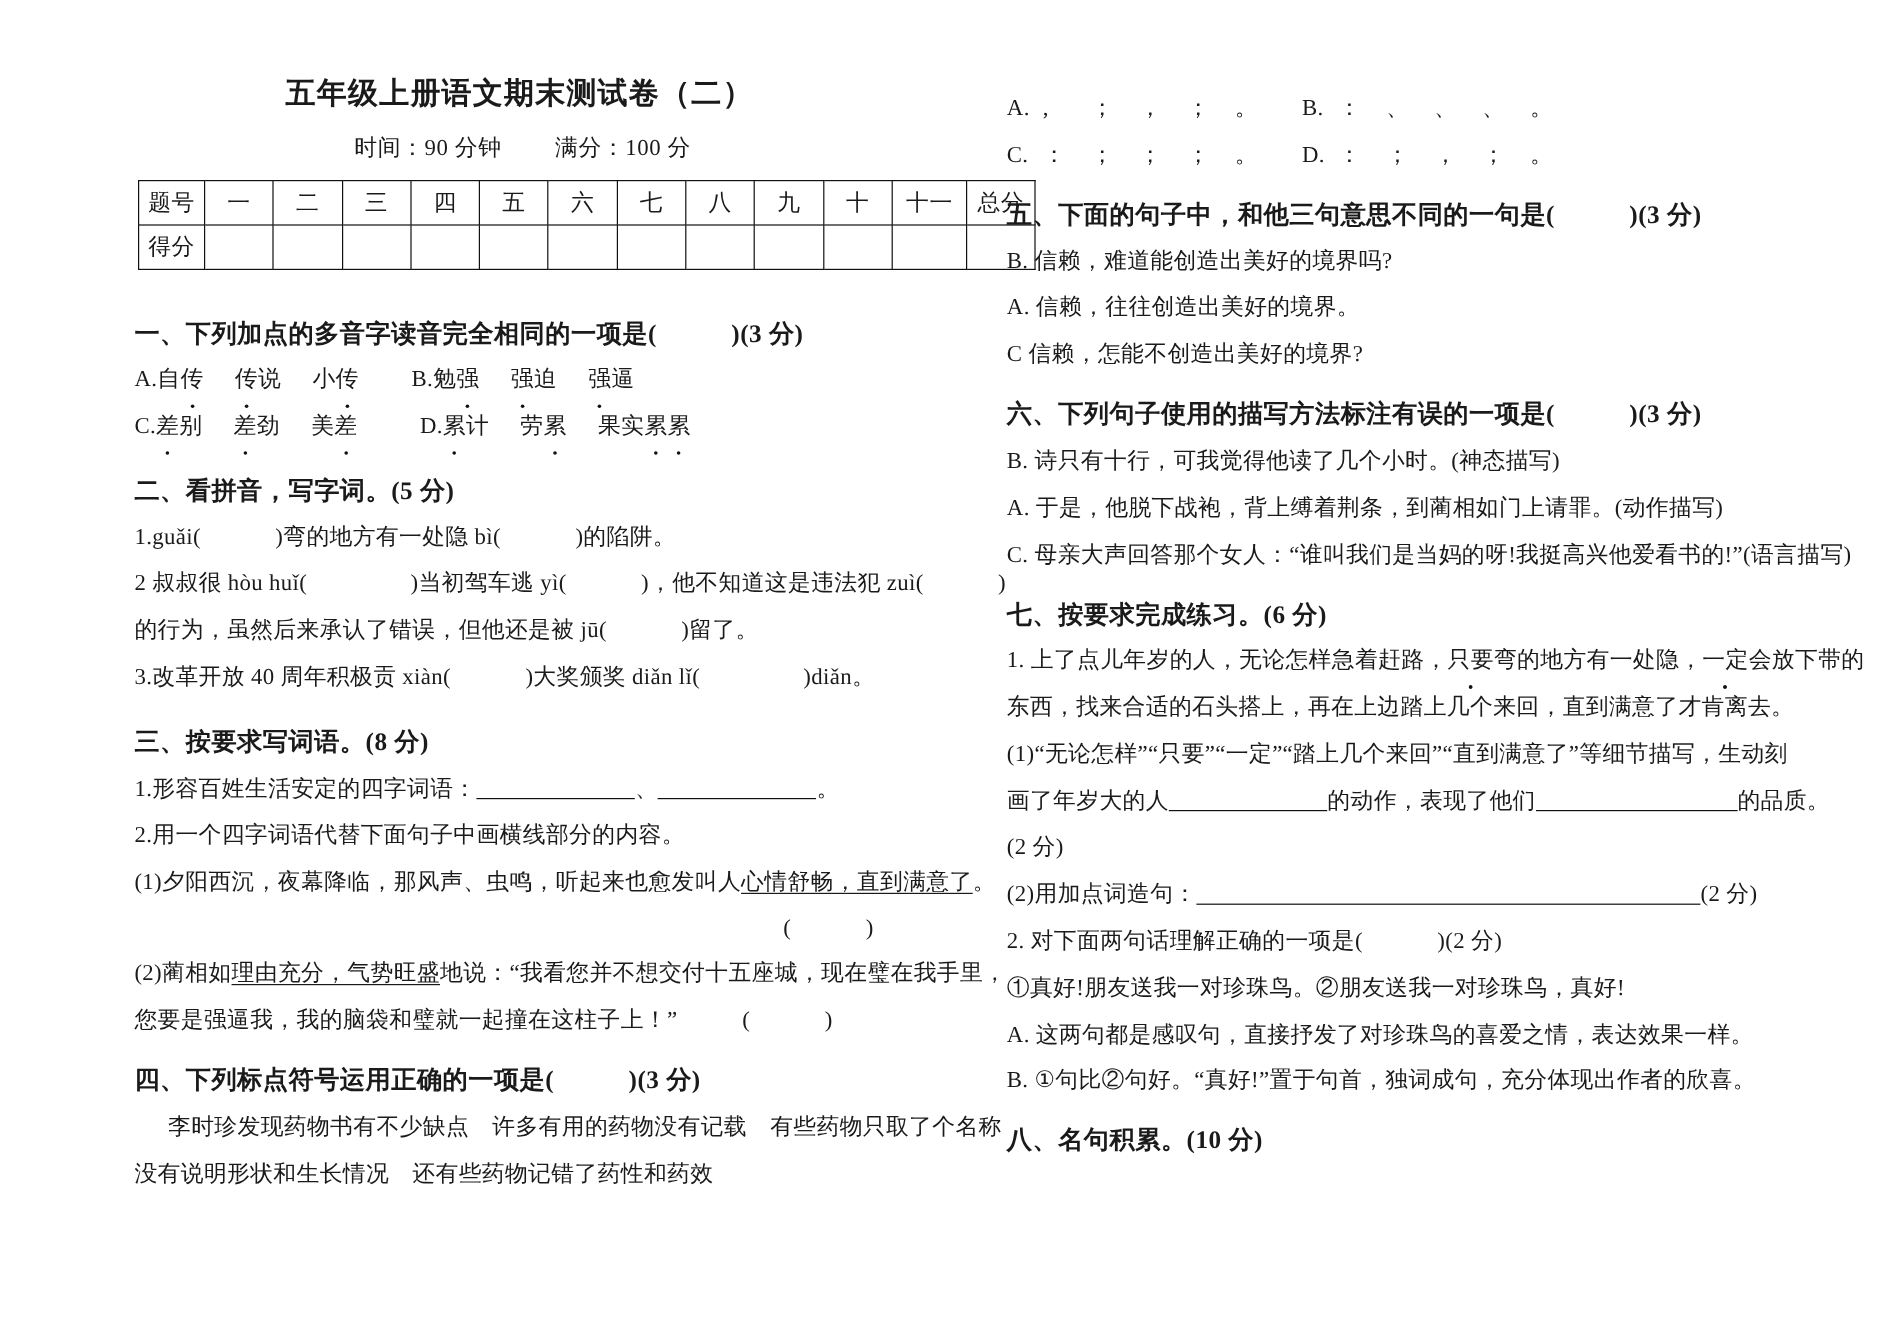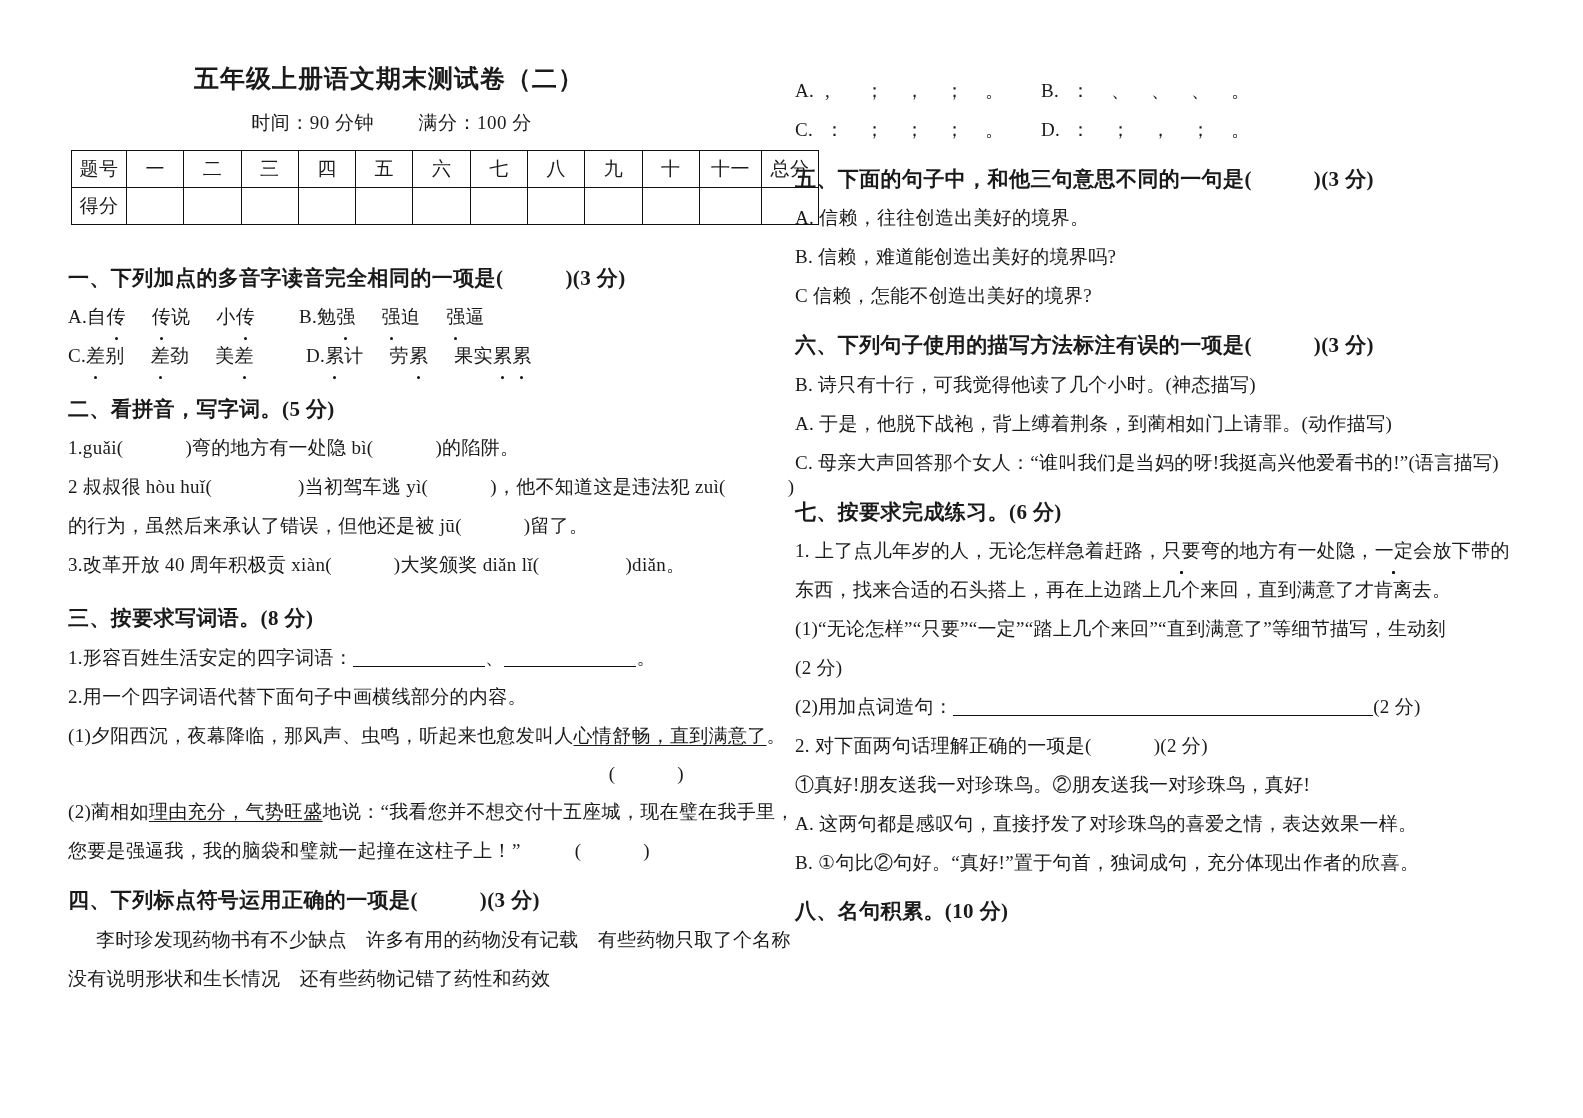--- a/index.html
+++ b/index.html
@@ -23,20 +23,21 @@
     flex-direction: row;
   }
 
   .col {
     position: relative;
     box-sizing: border-box;
   }
   .col-left {
     width: 790px;
     padding: 60px 20px 0 68px;
+    margin-left: 44px;
   }
   .col-right {
     width: 793px;
     padding: 72px 55px 0 5px;
   }
 
   
   .doc-title {
     text-align: center;
     font-size: 25px;
@@ -272,42 +273,45 @@
     </div>
 
     <div class="line punc">
       <span class="lead">C.</span><span class="p">：</span><span class="p">；</span><span class="p">；</span><span class="p">；</span><span class="p">。</span><span class="opt-gap-xs"></span><span class="lead">D.</span><span class="p">：</span><span class="p">；</span><span class="p">，</span><span class="p">；</span><span class="p">。</span>
     </div>
 
     <div class="qhead tight">
       <span>五、下面的句子中，和他三句意思不同的一句是(</span><span class="paren"></span><span>)(3 分)</span>
     </div>
 
+    <div class="line">B. 信赖，难道能创造出美好的境界吗?</div>
     <div class="line">A. 信赖，往往创造出美好的境界。</div>
-    <div class="line">B. 信赖，难道能创造出美好的境界吗?</div>
     <div class="line">C 信赖，怎能不创造出美好的境界?</div>
 
     <div class="qhead tight">
       <span>六、下列句子使用的描写方法标注有误的一项是(</span><span class="paren"></span><span>)(3 分)</span>
     </div>
 
     <div class="line">B. 诗只有十行，可我觉得他读了几个小时。(神态描写)</div>
     <div class="line">A. 于是，他脱下战袍，背上缚着荆条，到蔺相如门上请罪。(动作描写)</div>
     <div class="line">C. 母亲大声回答那个女人：“谁叫我们是当妈的呀!我挺高兴他爱看书的!”(语言描写)</div>
 
     <div class="qhead tight">七、按要求完成练习。(6 分)</div>
 
     <div class="line">
       <span>1. 上了点儿年岁的人，无论怎样急着赶路，</span><span class="dotchar"><span class="dotchar">只要</span></span><span>弯的地方有一处隐，</span><span class="dotchar"><span class="dotchar">一定</span></span><span>会放下带的</span>
     </div>
 
     <div class="line">东西，找来合适的石头搭上，再在上边踏上几个来回，直到满意了才肯离去。</div>
 
     <div class="line">(1)“无论怎样”“只要”“一定”“踏上几个来回”“直到满意了”等细节描写，生动刻</div>
 
+    <div class="line">
+      <span>画了年岁大的人</span><span class="blank b-md"></span><span>的动作，表现了他们</span><span class="blank b-lg"></span><span>的品质。</span>
+    </div>
 
     <div class="line">(2 分)</div>
 
     <div class="line">
       <span>(2)用加点词造句：</span><span class="blank b-xl"></span><span class="score-tag">(2 分)</span>
     </div>
 
     <div class="line">
       <span>2. 对下面两句话理解正确的一项是(</span><span class="paren"></span><span>)(2 分)</span>
     </div>

